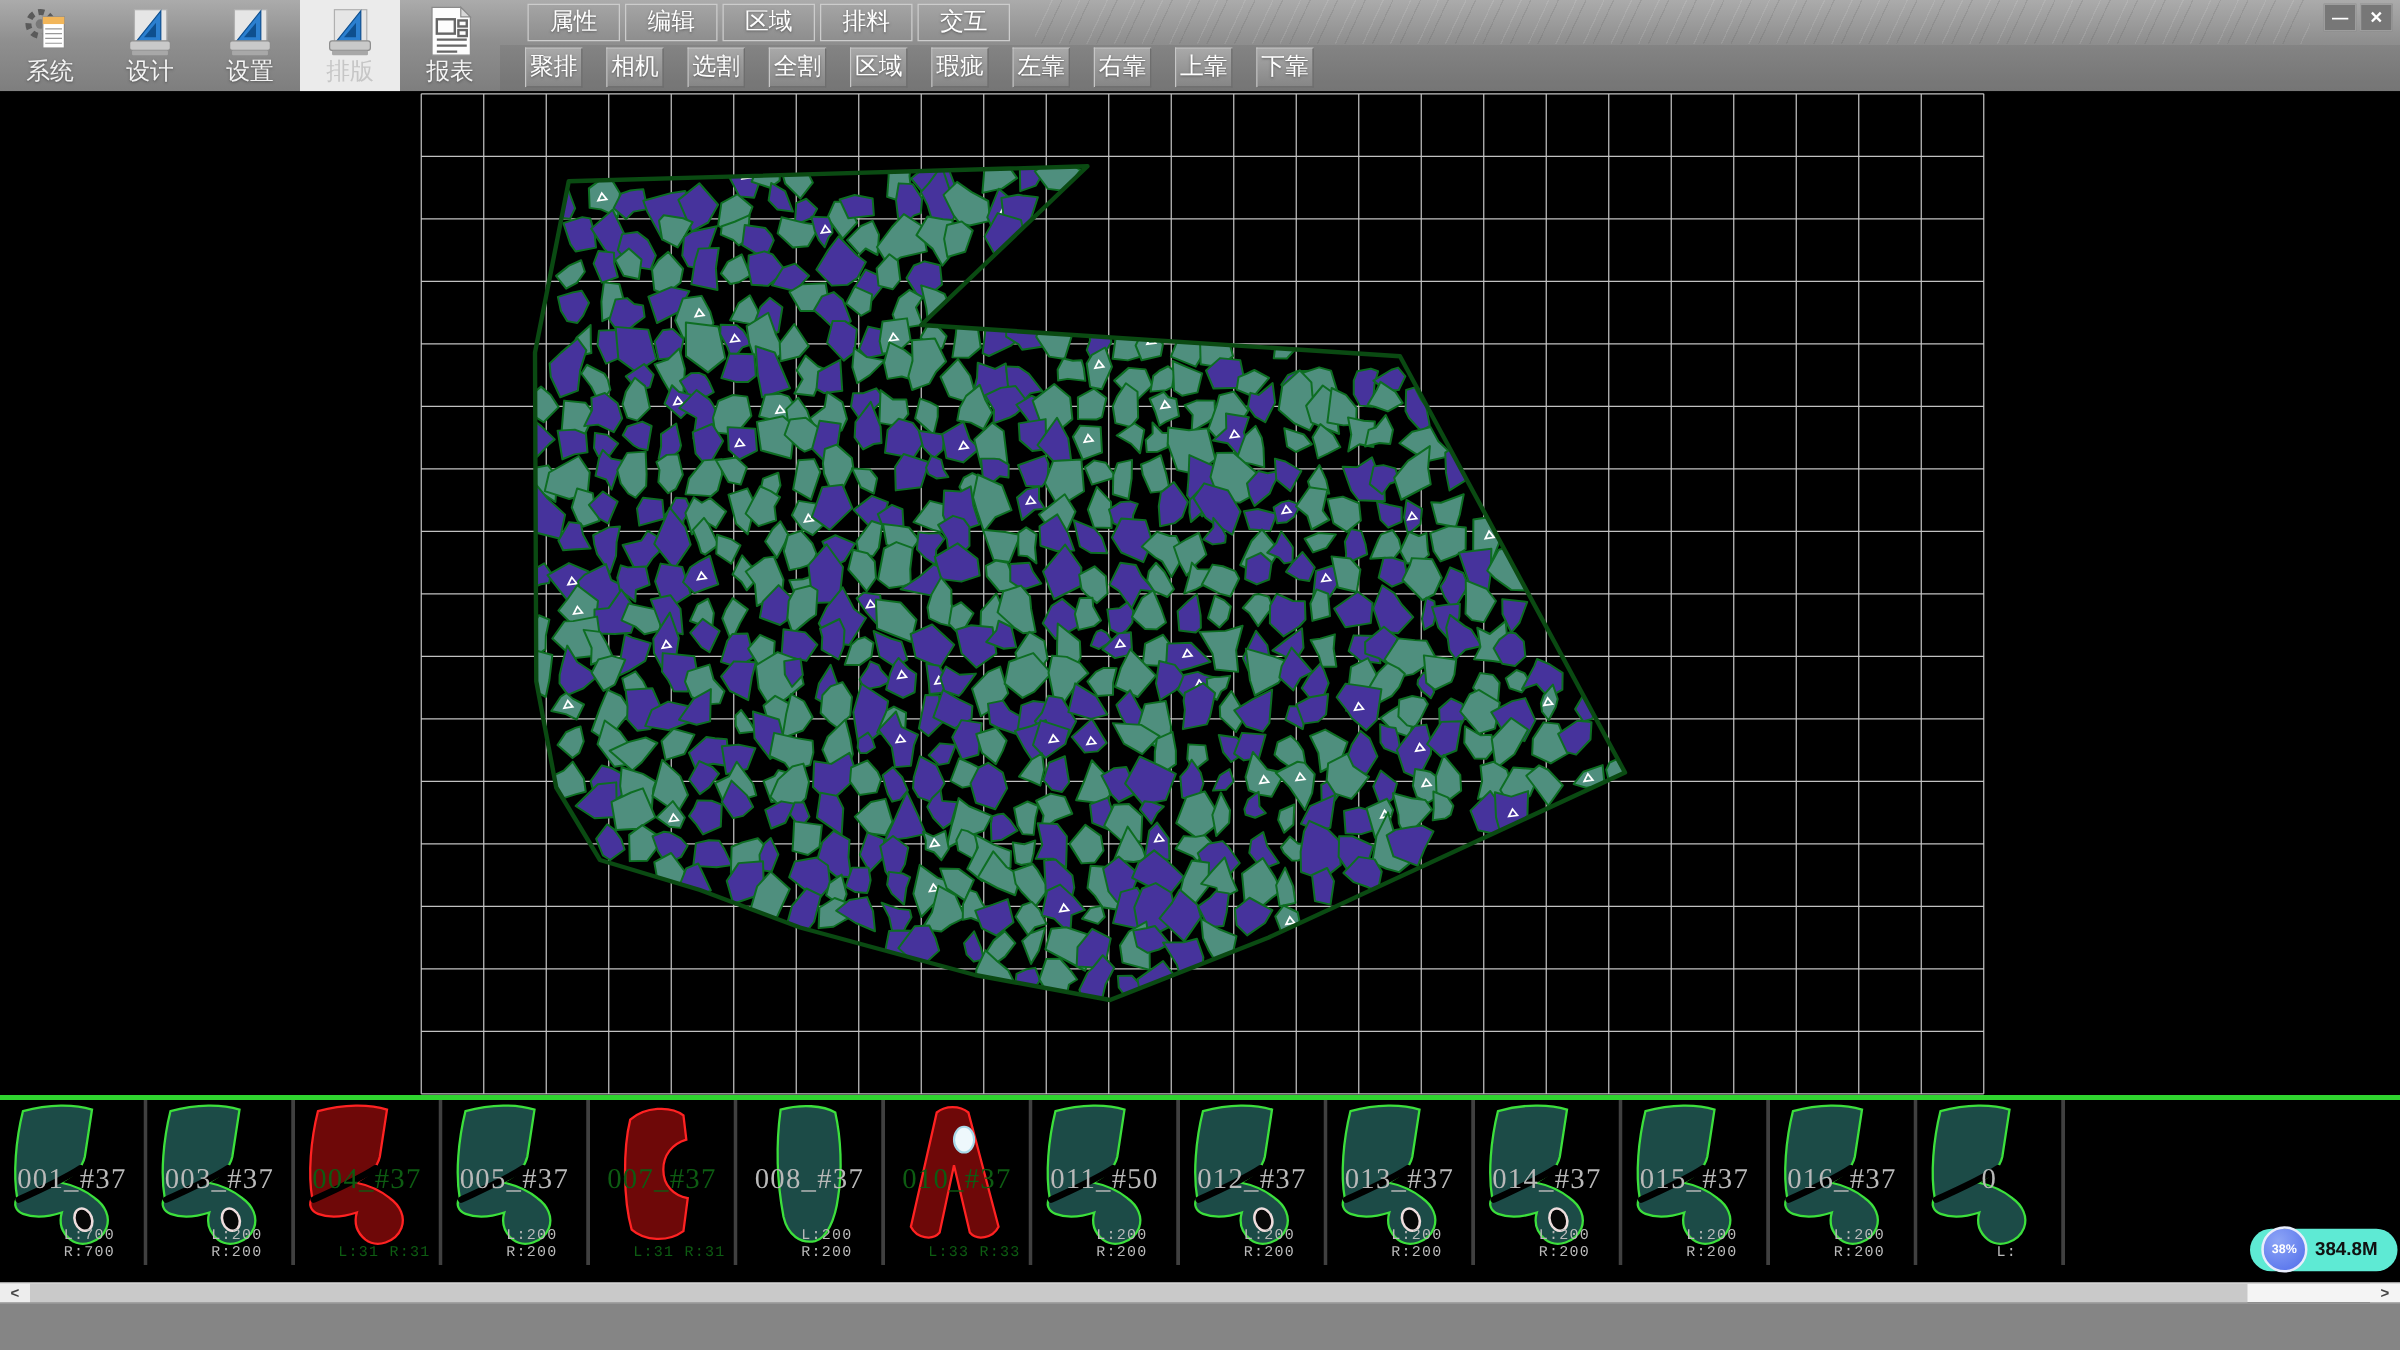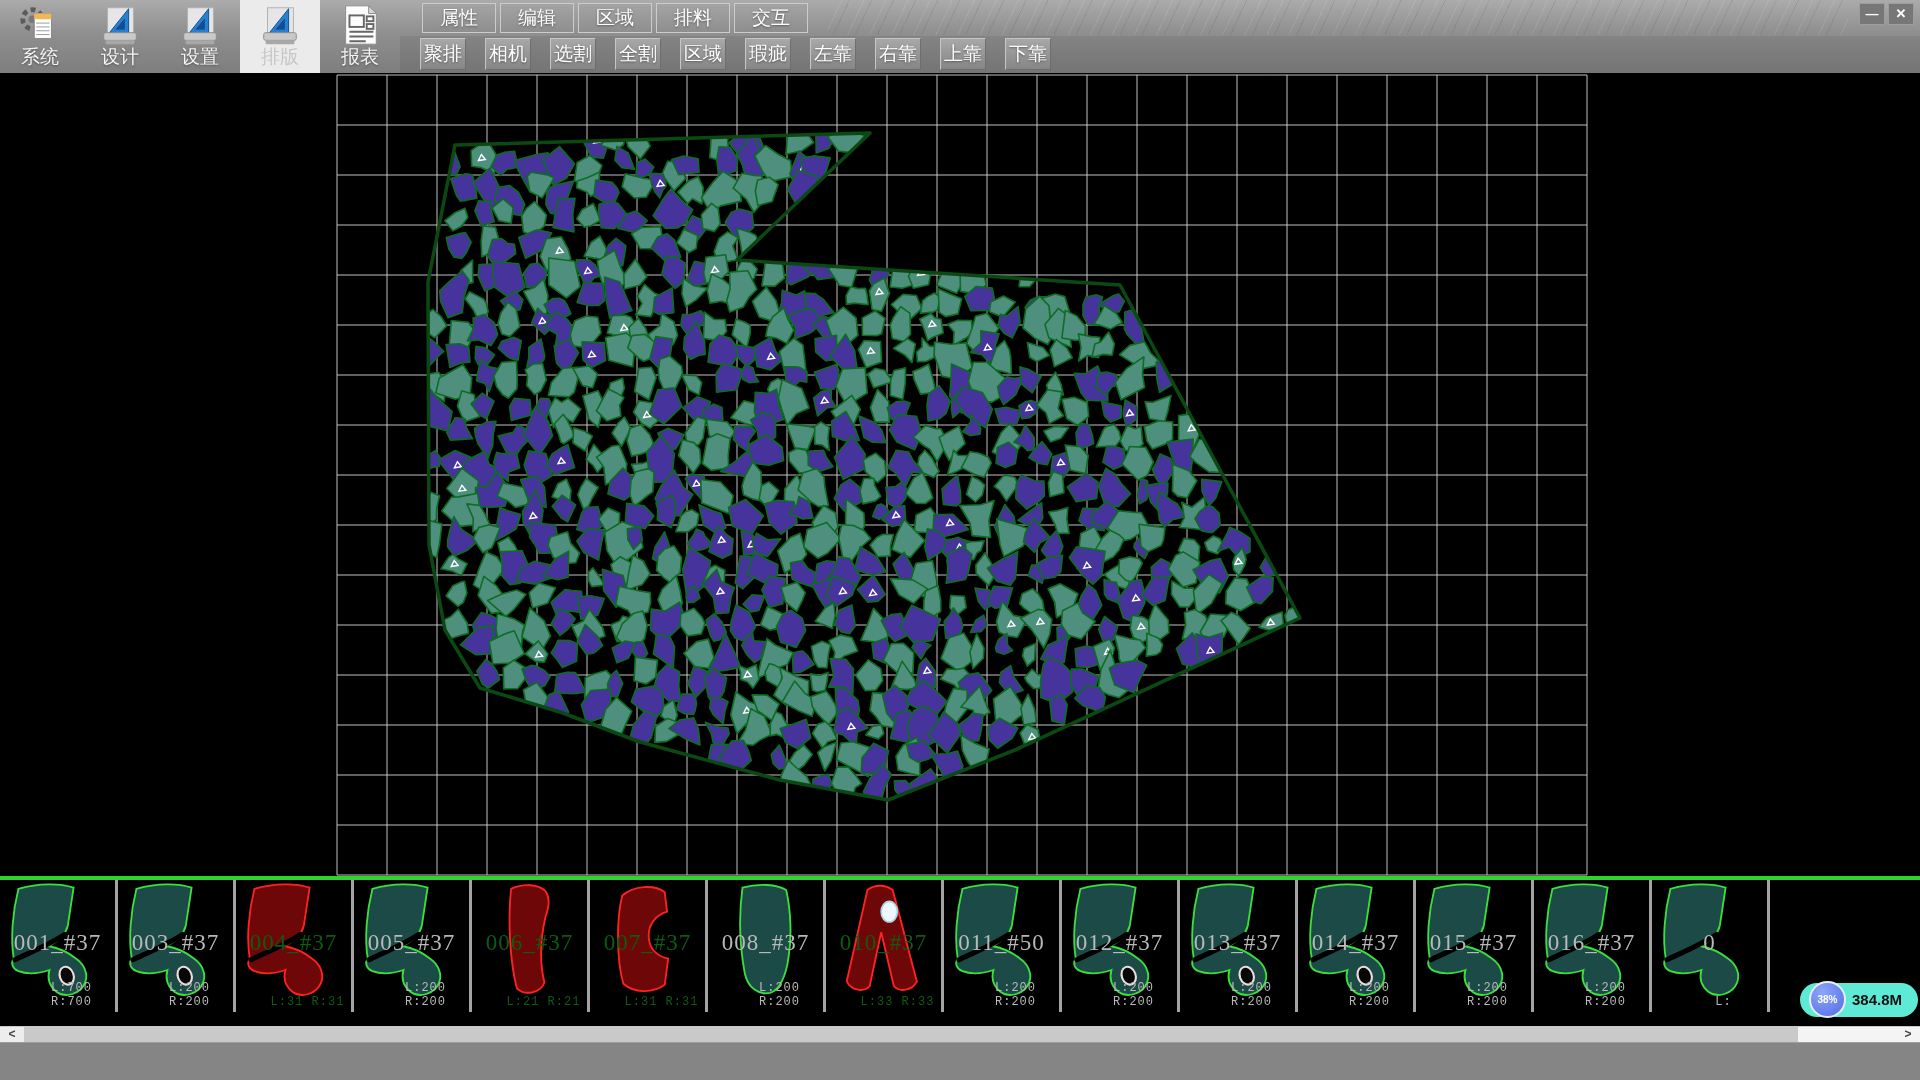--- a/index.html
+++ b/index.html
@@ -36,21 +36,21 @@
   #btn-min{left:1859px;} #btn-close{left:1888px;}
 
   
   #canvas-area{position:absolute;left:0;top:73px;width:1920px;height:803px;background:#000;}
   #canvas-svg{display:block;width:1920px;height:803px;}
 
   
   #strip-divider{position:absolute;left:0;top:876px;width:1920px;height:4px;background:#2fd42f;}
   #strip{position:absolute;left:0;top:880px;width:1920px;height:132px;background:#000;
          display:flex;overflow:hidden;}
-  .cell{position:relative;width:115px;height:132px;flex:0 0 115px;border-right:3px solid #a3a3a3;
+  .cell{position:relative;width:115px;height:132px;flex:0 0 115px;border-right:3px solid #404040;
         background:#000;}
   .cell svg{position:absolute;left:0;top:2px;width:115px;height:128px;}
   .cell-label{position:absolute;left:0;right:0;top:50px;text-align:center;font-size:23px;
               font-family:"Liberation Serif",serif;letter-spacing:1px;}
   .cell-counts{position:absolute;left:0;right:0;bottom:3px;text-align:center;font-size:12px;
                font-family:Liberation Mono, monospace;letter-spacing:1px;padding-left:28px;}
   .cell.v-teal .cell-label,.cell.v-teal .cell-counts{color:#b9b9b9;}
   .cell.v-red  .cell-label,.cell.v-red  .cell-counts{color:#0d5c12;}
 
   
@@ -837,27 +837,20 @@
       <div class="cell v-teal">
         <svg viewBox="0 0 100 112" preserveAspectRatio="none">
           <path d="M16,6 C34,1 52,1 64,5 L59,38 C57,47 50,52 42,56 C52,58 60,62 66,67 C73,72 77,80 74,88 C70,98 57,102 49,96 C43,91 41,84 43,77 C34,80 24,81 16,78 C11,76 9,71 12,67 C9,50 11,26 16,6 Z" fill="#1c4b47" stroke="#3ce03c" stroke-width="1.6"></path>
           <path d="M56,46 C44,54 30,60 13,68" fill="none" stroke="#000" stroke-width="4.5" stroke-linecap="round"></path>
         </svg>
         <div class="cell-label">005_#37</div>
         <div class="cell-counts">L:200 R:200</div>
       </div>
       <div class="cell v-red">
         <svg viewBox="0 0 100 112" preserveAspectRatio="none">
-          <path d="M34,6 C45,1 58,2 64,8 C68,14 67,22 64,30 C59,52 59,72 63,88 C60,97 46,100 39,93 C33,70 31,32 34,6 Z" fill="#6e0808" stroke="#ff2222" stroke-width="1.6"></path>
-        </svg>
-        <div class="cell-label">006_#37</div>
-        <div class="cell-counts">L:21 R:21</div>
-      </div>
-      <div class="cell v-red">
-        <svg viewBox="0 0 100 112" preserveAspectRatio="none">
           <path d="M28,12 C38,3 56,2 65,9 L67,26 C57,29 51,37 51,47 C51,58 58,65 68,67 L65,90 C54,98 38,97 29,89 C23,68 23,32 28,12 Z" fill="#6e0808" stroke="#ff2222" stroke-width="1.6"></path>
         </svg>
         <div class="cell-label">007_#37</div>
         <div class="cell-counts">L:31 R:31</div>
       </div>
       <div class="cell v-teal">
         <svg viewBox="0 0 100 112" preserveAspectRatio="none">
           <path d="M30,5 C44,1 60,2 68,7 C72,25 73,48 70,66 C68,82 62,95 54,97 C44,99 35,93 32,80 C27,53 27,27 30,5 Z" fill="#1c4b47" stroke="#3ce03c" stroke-width="1.6"></path>
         </svg>
         <div class="cell-label">008_#37</div>

